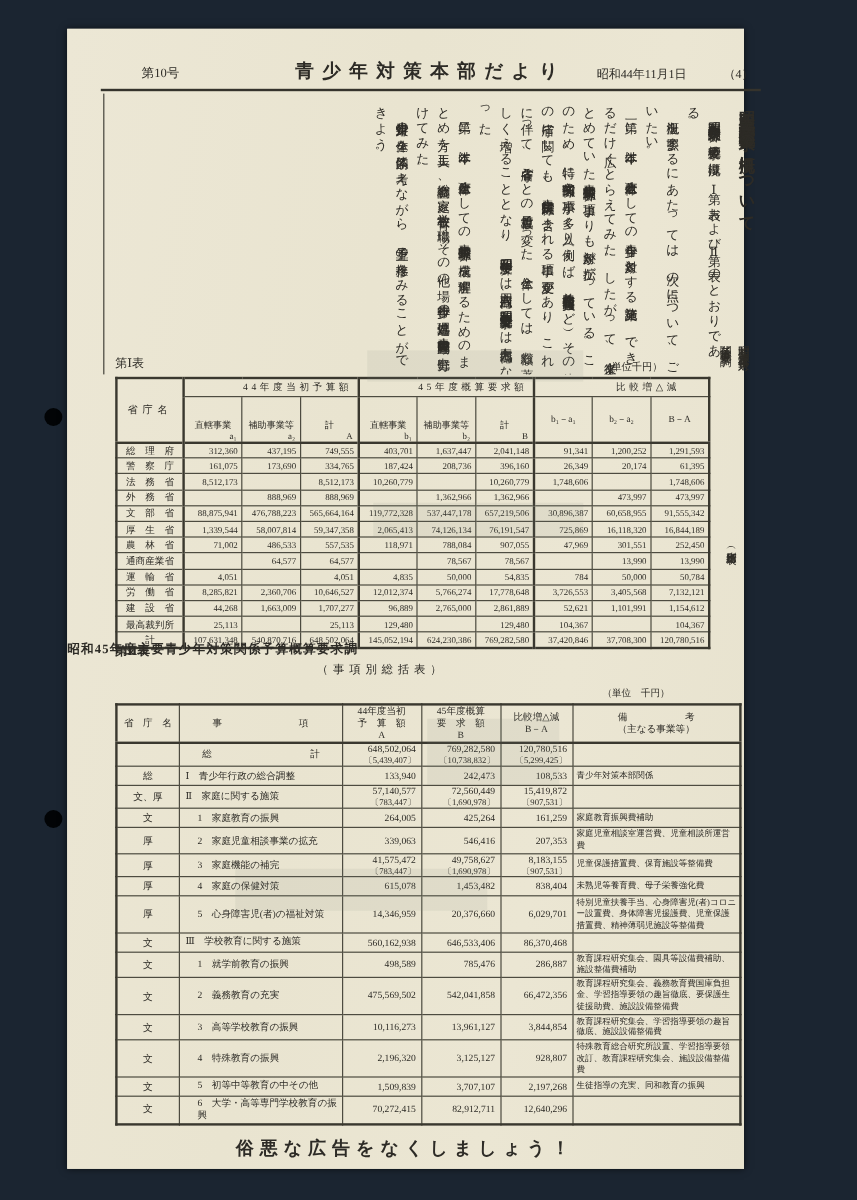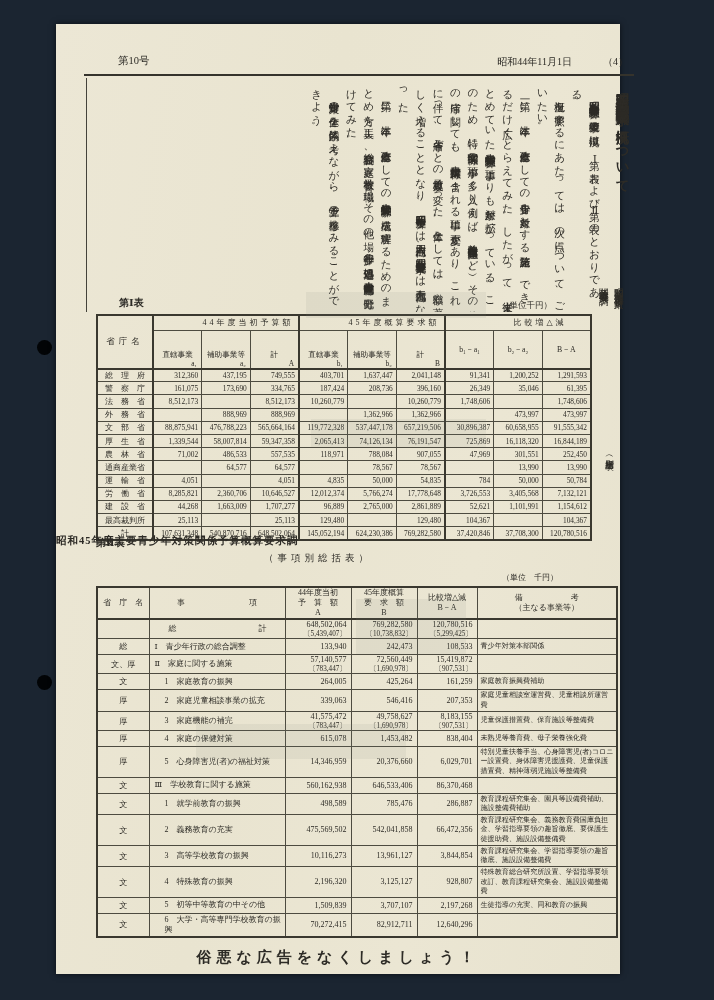--- a/index.html
+++ b/index.html
@@ -33,21 +33,21 @@
     position:absolute; left:30px; top:54px; width:554px; height:234px;
     writing-mode:vertical-rl; -webkit-writing-mode:vertical-rl;
     border-left:1px solid #44423a;
     font-size:10.6px; line-height:1.64; letter-spacing:.5px;
     padding:4px 6px 2px 8px; overflow:hidden;
   }
   .article h2 { font-size:13.4px; font-weight:bold; line-height:1.5; letter-spacing:1px; margin-left:9px; margin-right:2px; }
   .article p { text-indent:1em; }
 
   
-  .t1label { position:absolute; left:40px; top:272px; font-size:10px; font-weight:bold;margin-left:23px; }
+  .t1label { position:absolute; left:40px; top:272px; font-size:10px; font-weight:normal; }
   .t1unit  { position:absolute; left:445px; top:276px; font-size:8.5px; }
   table { border-collapse:collapse; background:transparent; }
   .t1 { position:absolute; left:40px; top:290px; width:496px; table-layout:fixed; }
   .t1 th, .t1 td { border:1px solid #4d4b40; font-weight:normal; }
   .t1 { border:2px solid #3a382f; font-size:7.4px; }
   .t1 thead th { text-align:center; }
   .t1 .grp { letter-spacing:3px; font-size:8px; height:15px;padding-left:44px; }
   .t1 .orghead { font-size:8.5px; letter-spacing:4px; }
   .t1 .sh { height:19px; font-size:7.6px; vertical-align:top; padding-top:19px; }
   .t1 .sh .ss { display:block; text-align:right; padding-right:4px; font-size:7.4px; margin-top:-1px; }
@@ -93,20 +93,21 @@
 </head>
 <body>
 
 <div class="hole h1"></div>
 <div class="hole h2"></div>
 
 <div class="paper">
 
   <div class="hdr">
     <span class="issue">第10号</span>
+    <span class="masthead">青少年対策本部だより</span>
     <span class="hdate">昭和44年11月1日</span>
     <span class="pgno">（4）</span>
   </div>
 
   <div class="article">
     <h2>昭和四五年度主要青少年対策関係予算概算要求の概況について</h2>
     <p>昭和四五年度青少年対策関係予算の概算要求の概況は、第Ⅰ表および第Ⅱ表のとおりである。</p>
     <p>概況を参照するにあたっては、次の点について、ご留意願いたい。</p>
     <p>第一に、本年は、政府全体としての青少年を対象とする諸施策を、できるだけ広くとらえてみた。したがって、従来まとめていた青少年対策関係予算の事項よりも対象が拡がっている。このため、特に文部省関係の事項が多く入り（例えば、義務教育費国庫負担など）、その他の省庁に関しても、青少年対策関係に含まれる事項に変更があり、これに伴って、各省庁ごとの予算規模も変った。全体としては、総額も著しく増えることとなり、昭和四四年度予算では六四八五億円、昭和四五年度予算概算要求では七六九三億円となった。</p>
     <p>第二に、本年は、政府全体としての青少年対策関係予算の構成を理解するためのまとめ方を工夫し、総合調整、家庭、学校教育、職場、その他の場、非行少年の処理処遇、青少年育成民間運動の七分野に分けてみた。</p>
@@ -163,21 +164,21 @@
         </tr>
         <tr>
           <td class="org">警　察　庁</td>
           <td class="num gb">161,075</td>
           <td class="num">173,690</td>
           <td class="num">334,765</td>
           <td class="num gb">187,424</td>
           <td class="num">208,736</td>
           <td class="num">396,160</td>
           <td class="num gb">26,349</td>
-          <td class="num">35,046</td>
+          <td class="num">20,174</td>
           <td class="num">61,395</td>
         </tr>
         <tr>
           <td class="org">法　務　省</td>
           <td class="num gb">8,512,173</td>
           <td class="num"></td>
           <td class="num">8,512,173</td>
           <td class="num gb">10,260,779</td>
           <td class="num"></td>
           <td class="num">10,260,779</td>

